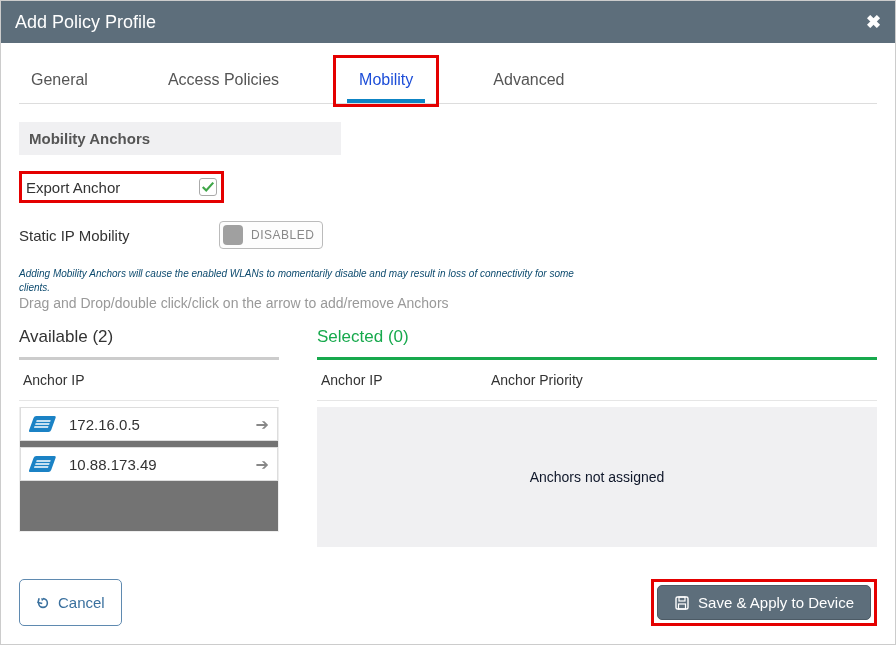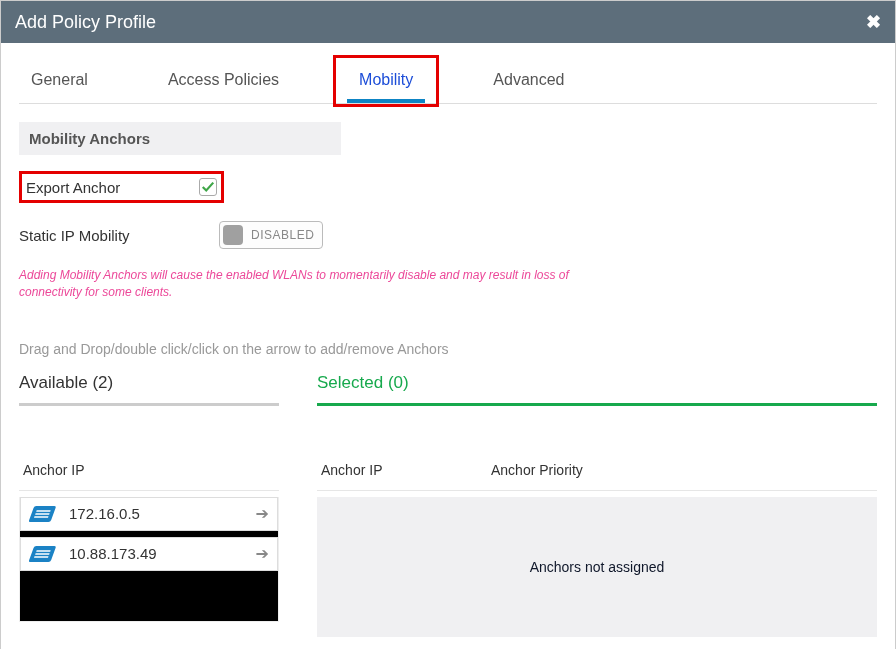--- a/index.html
+++ b/index.html
@@ -17,36 +17,36 @@
     .section-header { background: #f0f0f2; padding: 8px 10px; margin-bottom: 16px; width: 322px; }
     .section-header h3 { font-size: 15px; font-weight: 600; color: #555; }
     .form-row { display: flex; align-items: center; margin-bottom: 18px; }
     .form-label { width: 200px; color: #333; font-size: 15px; }
     .callout-row { border: 3px solid #e40000; padding: 4px 4px 4px 0; display: inline-flex; align-items: center; }
     .checkbox { width: 18px; height: 18px; border: 1px solid #aaa; border-radius: 3px; display: inline-flex; align-items: center; justify-content: center; background: #fff; cursor: pointer; }
     .checkbox svg { width: 14px; height: 14px; }
     .toggle { display: inline-flex; align-items: center; border: 1px solid #bbb; border-radius: 4px; padding: 3px 8px 3px 3px; background: #fdfdfd; cursor: pointer; }
     .toggle-knob { width: 20px; height: 20px; background: #a0a0a0; border-radius: 4px; margin-right: 8px; }
     .toggle-text { color: #888; font-size: 12px; letter-spacing: 0.5px; }
-    .help-text { font-style: italic; color: #ec4899; font-size: 12px; line-height: 1.4; margin-bottom: 40px; max-width: 560px; }
+    .help-text { font-style: italic; color: #0c4a6e; font-size: 10px; line-height: 1.4; max-width: 560px; }
     .instruction-text { color: #999; font-size: 14px; margin-bottom: 16px; }
     .columns { display: flex; gap: 38px; }
     .col-left { width: 260px; }
     .col-right { flex: 1; }
     .col-title { font-size: 17px; padding-bottom: 10px; border-bottom: 3px solid #ccc; margin-bottom: 0; color: #333; }
     .col-title.selected { color: #17a94d; border-bottom-color: #17a94d; }
     .col-header-row { display: flex; padding: 12px 4px; font-size: 14px; color: #333; border-bottom: 1px solid #e6e6e6; }
-    .col-header-cell { flex: 1; margin-top: 44px; }
+    .col-header-cell { flex: 1; }
     .list-row { display: flex; align-items: center; border: 1px solid #ddd; padding: 6px 8px; margin-top: 6px; background: #fff; cursor: pointer; }
     .list-row:first-of-type { margin-top: 6px; }
     .device-icon { width: 28px; height: 20px; margin-right: 12px; flex-shrink: 0; }
     .ip-text { flex: 1; font-size: 15px; color: #333; }
     .arrow-icon { color: #888; font-size: 16px; }
     .empty-box { background: #f0f0f2; min-height: 140px; display: flex; align-items: center; justify-content: center; color: #0f172a; font-size: 14px; margin-top: 6px; }
-    .list-area { background: #000000; padding-bottom: 50px; border: 1px solid #eee; border-top: none; }
+    .list-area { background: #737373; padding-bottom: 50px; border: 1px solid #eee; border-top: none; }
     .modal-footer { display: flex; justify-content: space-between; padding: 14px 18px 18px 18px; }
     .btn { display: inline-flex; align-items: center; padding: 8px 16px; border-radius: 5px; font-size: 15px; cursor: pointer; border: 1px solid transparent; }
     .btn-cancel { border: 1px solid #5f8ab0; color: #3a709e; background: #fff; }
     .btn-primary { background: #5d6e7b; color: #fff; border: 1px solid #4c5a65; }
     .callout-save { border: 3px solid #e40000; padding: 3px; }
     .icon-wrap { margin-right: 8px; display: inline-flex; }
   </style>
 </head>
 <body>
 

